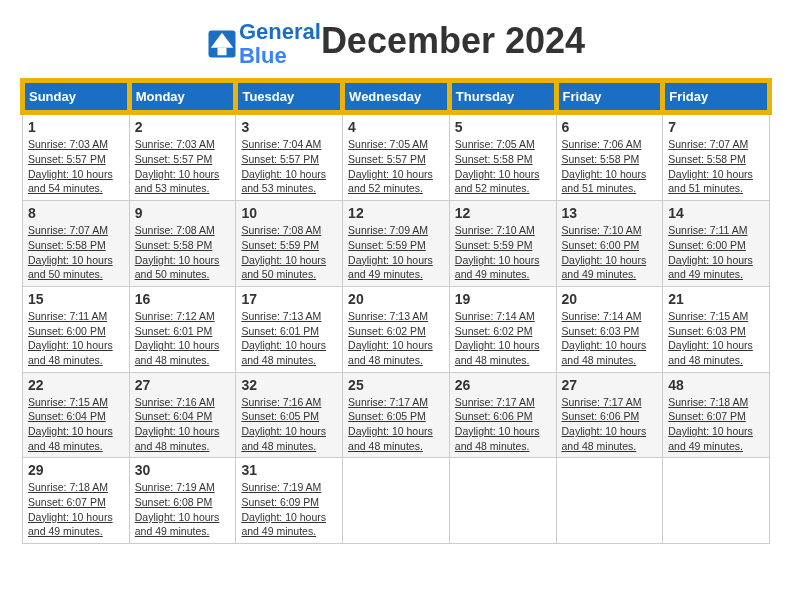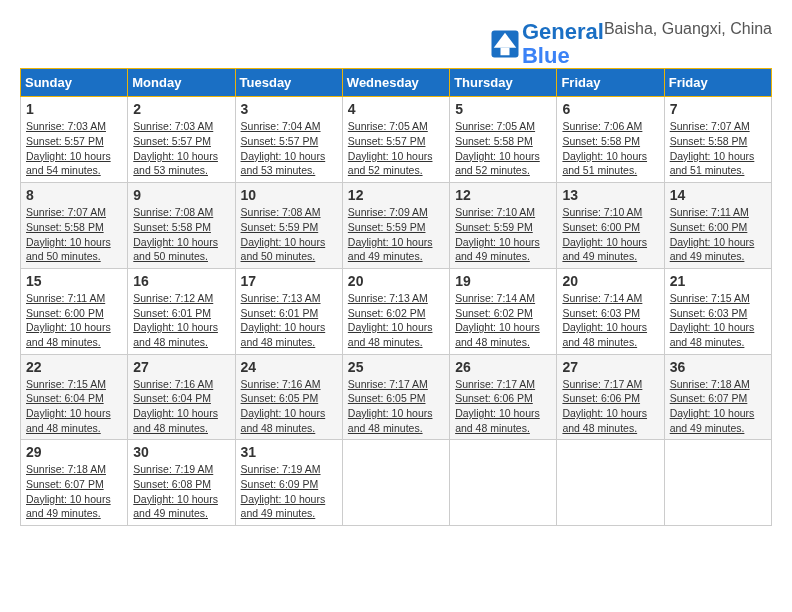--- a/index.html
+++ b/index.html
@@ -5,22 +5,23 @@
     * { box-sizing: border-box; margin: 0; padding: 0; }
     body {
       font-family: Arial, sans-serif;
       background: #fff;
       width: 792px;
       min-height: 612px;
       padding: 20px;
     }
     .header {
       display: flex;
-      justify-content: flex-end;
+      justify-content: center;
       align-items: flex-start;
+      margin-bottom: 10px;
     }
     .logo {
       display: flex;
       align-items: center;
     }
     .logo-text {
       font-size: 22px;
       font-weight: bold;
       color: #333;
       line-height: 1.1;
@@ -50,21 +51,21 @@
       border-collapse: collapse;
       font-size: 11px;
     }
     thead tr th {
       background-color: #1a6fc4;
       color: #fff;
       padding: 6px 4px;
       text-align: left;
       font-size: 13px;
       font-weight: bold;
-      border: 1px solid #eab308;
+      border: 5px solid #eab308;
     }
     tbody tr td {
       border: 1px solid #ccc;
       vertical-align: top;
       padding: 4px 5px;
       width: 14.28%;
       min-height: 70px;
       background: #fff;
     }
     tbody tr:nth-child(even) td {
@@ -98,21 +99,21 @@
       <rect x="14" y="25" width="12" height="10" fill="white"></rect>
     </svg>
     <div>
       <div class="logo-text">
         <span>General</span><br>
         <span style="color:#3b82f6;">Blue</span>
       </div>
     </div>
   </div>
   <div class="title-block">
-    <div class="location">Baisha, Guangxi, China</div>
+    <div class="month-title">December 2024</div>
   </div>
 </div>
 
 <table>
   <thead>
     <tr>
     <th>Sunday</th>
         <th>Monday</th>
         <th>Tuesday</th>
         <th>Wednesday</th>
@@ -145,25 +146,25 @@
         <td><span class="day-number">16</span><span class="day-info">Sunrise: 7:12 AM<br>Sunset: 6:01 PM<br>Daylight: 10 hours<br>and 48 minutes.</span></td>
         <td><span class="day-number">17</span><span class="day-info">Sunrise: 7:13 AM<br>Sunset: 6:01 PM<br>Daylight: 10 hours<br>and 48 minutes.</span></td>
         <td><span class="day-number">20</span><span class="day-info">Sunrise: 7:13 AM<br>Sunset: 6:02 PM<br>Daylight: 10 hours<br>and 48 minutes.</span></td>
         <td><span class="day-number">19</span><span class="day-info">Sunrise: 7:14 AM<br>Sunset: 6:02 PM<br>Daylight: 10 hours<br>and 48 minutes.</span></td>
         <td><span class="day-number">20</span><span class="day-info">Sunrise: 7:14 AM<br>Sunset: 6:03 PM<br>Daylight: 10 hours<br>and 48 minutes.</span></td>
         <td><span class="day-number">21</span><span class="day-info">Sunrise: 7:15 AM<br>Sunset: 6:03 PM<br>Daylight: 10 hours<br>and 48 minutes.</span></td>
       </tr>
       <tr>
         <td><span class="day-number">22</span><span class="day-info">Sunrise: 7:15 AM<br>Sunset: 6:04 PM<br>Daylight: 10 hours<br>and 48 minutes.</span></td>
         <td><span class="day-number">27</span><span class="day-info">Sunrise: 7:16 AM<br>Sunset: 6:04 PM<br>Daylight: 10 hours<br>and 48 minutes.</span></td>
-        <td><span class="day-number">24</span><span class="day-info">Sunrise: 7:16 AM<br>Sunset: 6:05 PM<br>Daylight: 10 hours<br>and 48 minutes.</span></td>
+        <td><span class="day-number">32</span><span class="day-info">Sunrise: 7:16 AM<br>Sunset: 6:05 PM<br>Daylight: 10 hours<br>and 48 minutes.</span></td>
         <td><span class="day-number">25</span><span class="day-info">Sunrise: 7:17 AM<br>Sunset: 6:05 PM<br>Daylight: 10 hours<br>and 48 minutes.</span></td>
         <td><span class="day-number">26</span><span class="day-info">Sunrise: 7:17 AM<br>Sunset: 6:06 PM<br>Daylight: 10 hours<br>and 48 minutes.</span></td>
         <td><span class="day-number">27</span><span class="day-info">Sunrise: 7:17 AM<br>Sunset: 6:06 PM<br>Daylight: 10 hours<br>and 48 minutes.</span></td>
-        <td><span class="day-number">36</span><span class="day-info">Sunrise: 7:18 AM<br>Sunset: 6:07 PM<br>Daylight: 10 hours<br>and 49 minutes.</span></td>
+        <td><span class="day-number">48</span><span class="day-info">Sunrise: 7:18 AM<br>Sunset: 6:07 PM<br>Daylight: 10 hours<br>and 49 minutes.</span></td>
       </tr>
       <tr>
         <td><span class="day-number">29</span><span class="day-info">Sunrise: 7:18 AM<br>Sunset: 6:07 PM<br>Daylight: 10 hours<br>and 49 minutes.</span></td>
         <td><span class="day-number">30</span><span class="day-info">Sunrise: 7:19 AM<br>Sunset: 6:08 PM<br>Daylight: 10 hours<br>and 49 minutes.</span></td>
         <td><span class="day-number">31</span><span class="day-info">Sunrise: 7:19 AM<br>Sunset: 6:09 PM<br>Daylight: 10 hours<br>and 49 minutes.</span></td>
         <td class="empty"></td>
         <td class="empty"></td>
         <td class="empty"></td>
         <td class="empty"></td>
       </tr>

